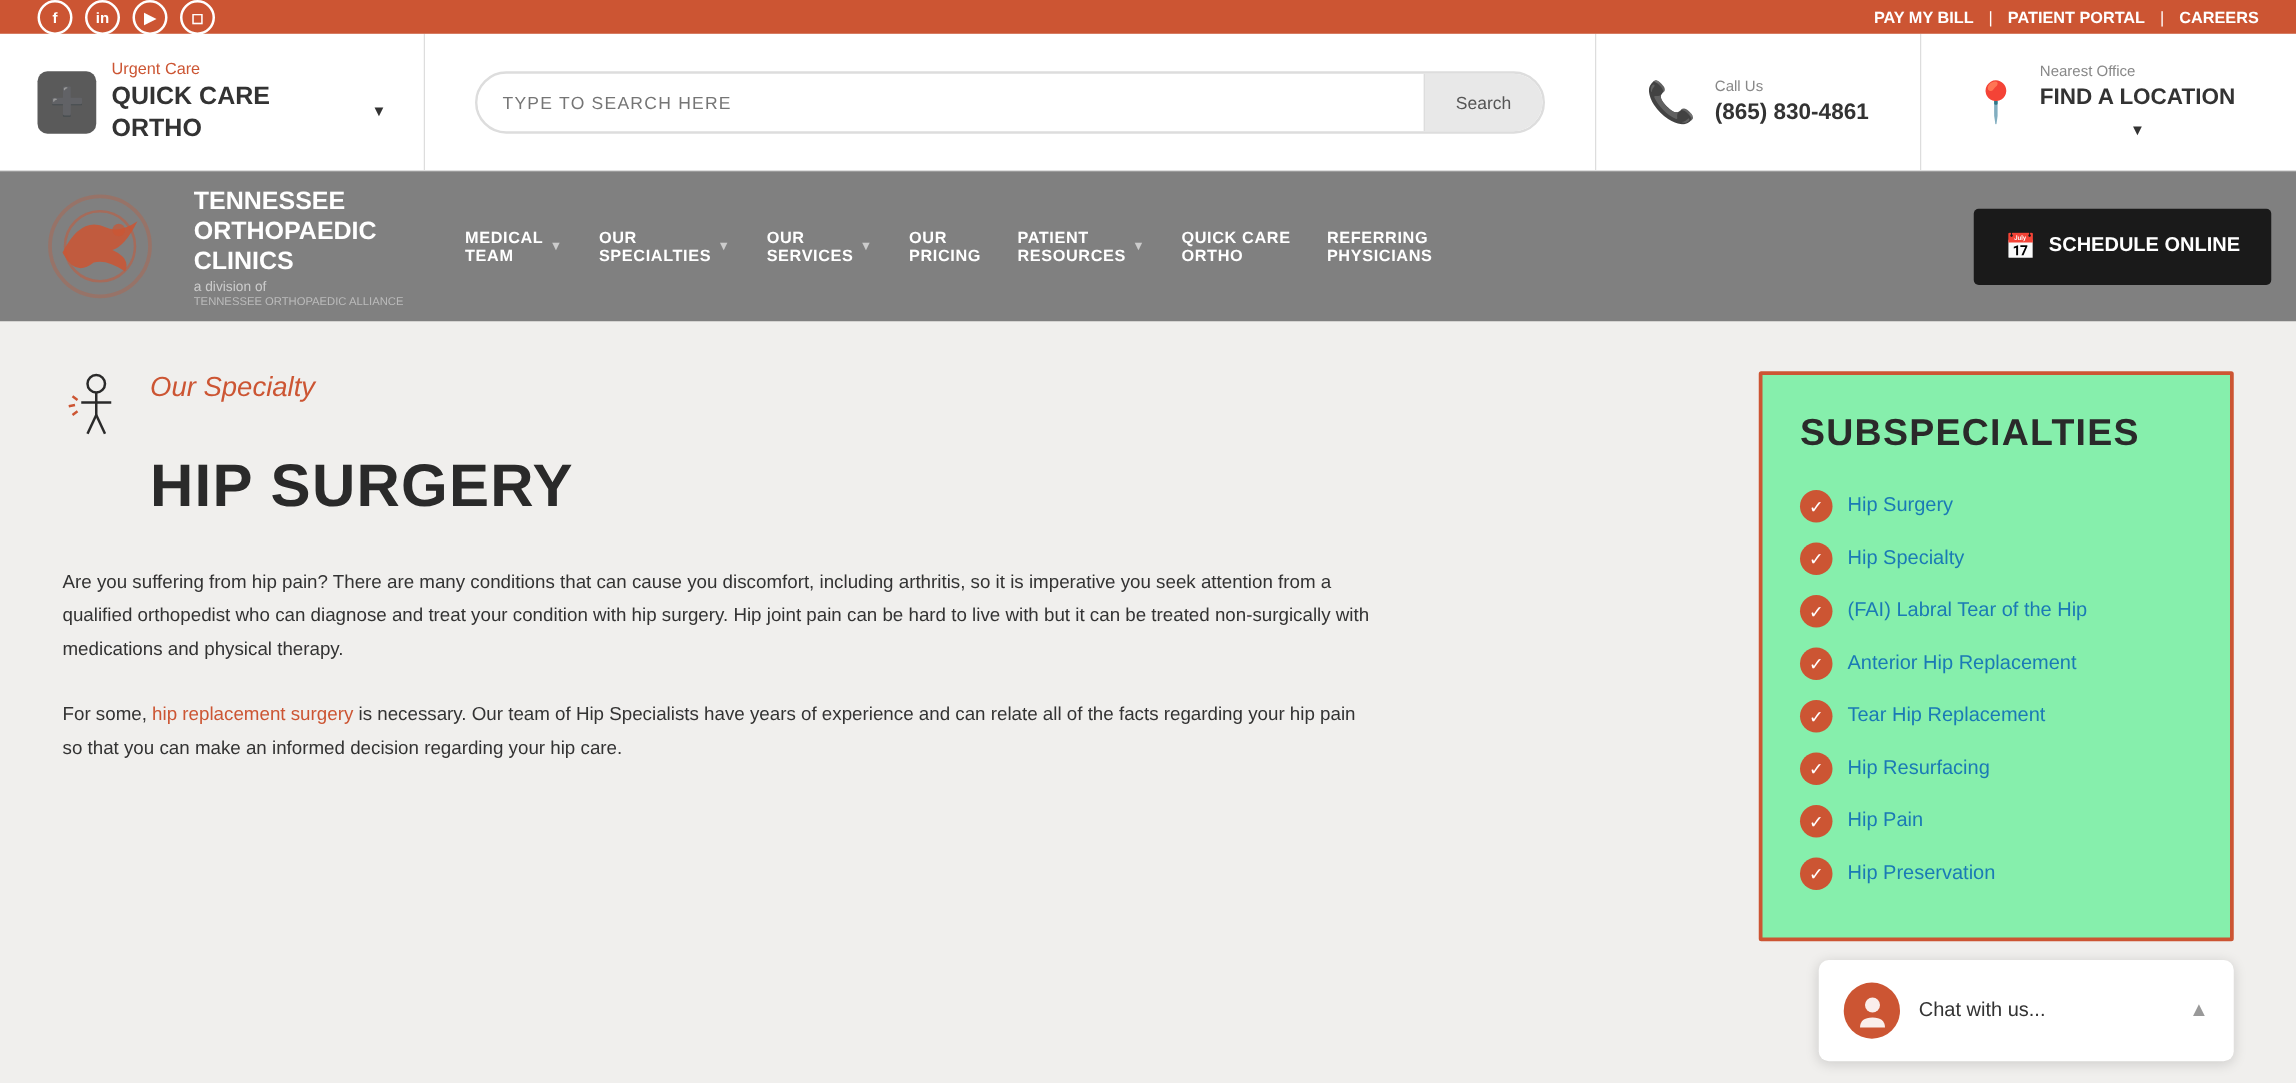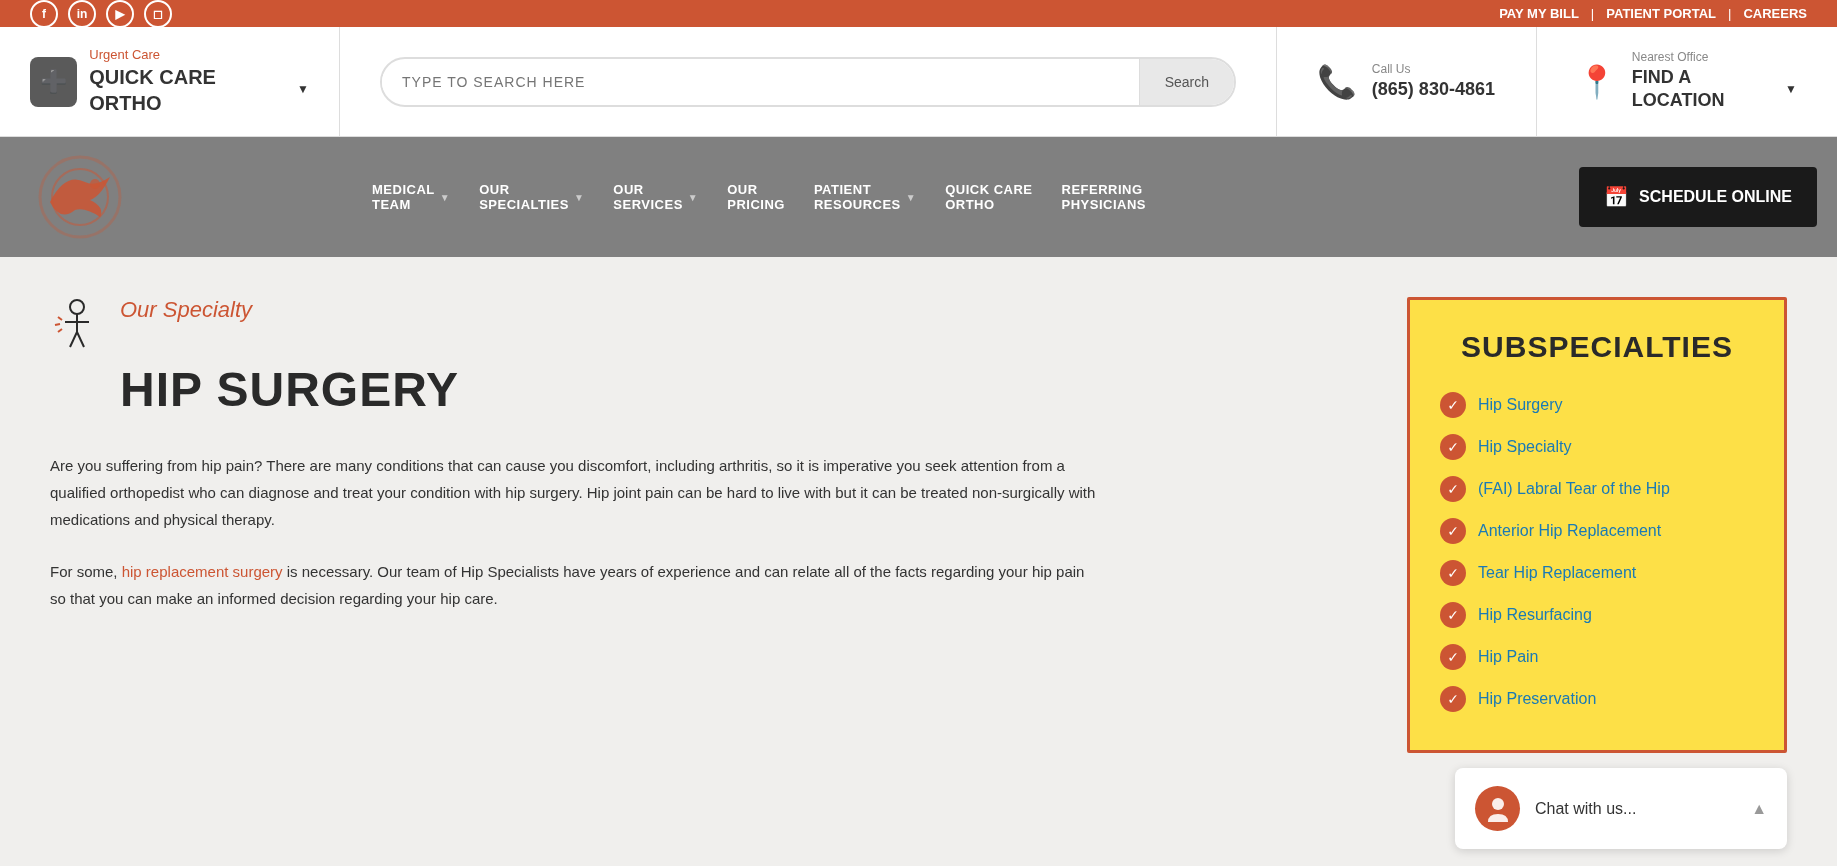--- a/index.html
+++ b/index.html
@@ -220,24 +220,23 @@
       line-height: 1.8;
       margin-bottom: 25px;
       max-width: 1050px;
     }
     .inline-link { color: #cc5533; text-decoration: none; }
 
     
     .sidebar { width: 380px; flex-shrink: 0; }
     .subspecialties-box {
       border: 3px solid #cc5533;
-      background: #fde047;
+      background: #86efac;
       padding: 30px;
       border-radius: 2px;
-      text-align: center;
     }
     .subspecialties-title {
       font-size: 30px;
       font-weight: 900;
       color: #2a2a2a;
       text-transform: uppercase;
       margin-bottom: 20px;
       letter-spacing: 1px;
     }
     .subspecialty-item {
@@ -327,40 +326,45 @@
     <div class="call-text">
       <div class="call-label">Call Us</div>
       <div class="call-number">(865) 830-4861</div>
     </div>
   </div>
 
   <div class="header-location">
     <div class="location-icon">📍</div>
     <div class="location-text">
       <div class="location-label">Nearest Office</div>
-      <div style="display:flex; align-items:center; gap:8px;">
+      <div style="display:flex; align-items:center; gap:8px;flex-direction:column;">
         <div class="location-title">FIND A LOCATION</div>
         <span class="location-arrow">▼</span>
       </div>
     </div>
   </div>
 </div>
 
 <div class="nav-bar">
 
   <div class="logo-area">
     <div class="logo-icon">
       <svg width="100" height="90" viewBox="0 0 100 90">
 
         <circle cx="50" cy="45" r="40" fill="none" stroke="#cc5533" stroke-width="3" opacity="0.3"></circle>
         <circle cx="50" cy="45" r="28" fill="none" stroke="#cc5533" stroke-width="2" opacity="0.5"></circle>
 
         <path d="M 20 50 Q 35 20 55 30 Q 65 35 80 25 Q 70 45 60 48 Q 75 55 70 65 Q 55 55 45 58 Q 30 70 20 50 Z" fill="#cc5533" opacity="0.85"></path>
         <circle cx="65" cy="32" r="5" fill="#cc5533" opacity="0.7"></circle>
       </svg>
+    </div>
+    <div class="logo-text">
+      <div class="logo-main">TENNESSEE<br>ORTHOPAEDIC<br>CLINICS</div>
+      <div class="logo-sub">a division of</div>
+      <div class="logo-division">TENNESSEE ORTHOPAEDIC ALLIANCE</div>
     </div>
   </div>
 
   <div class="nav-links">
     <div class="nav-item">
       <span>MEDICAL<br>TEAM</span>
         <span class="arrow">▼</span>
     </div>
     <div class="nav-item">
       <span>OUR<br>SPECIALTIES</span>

